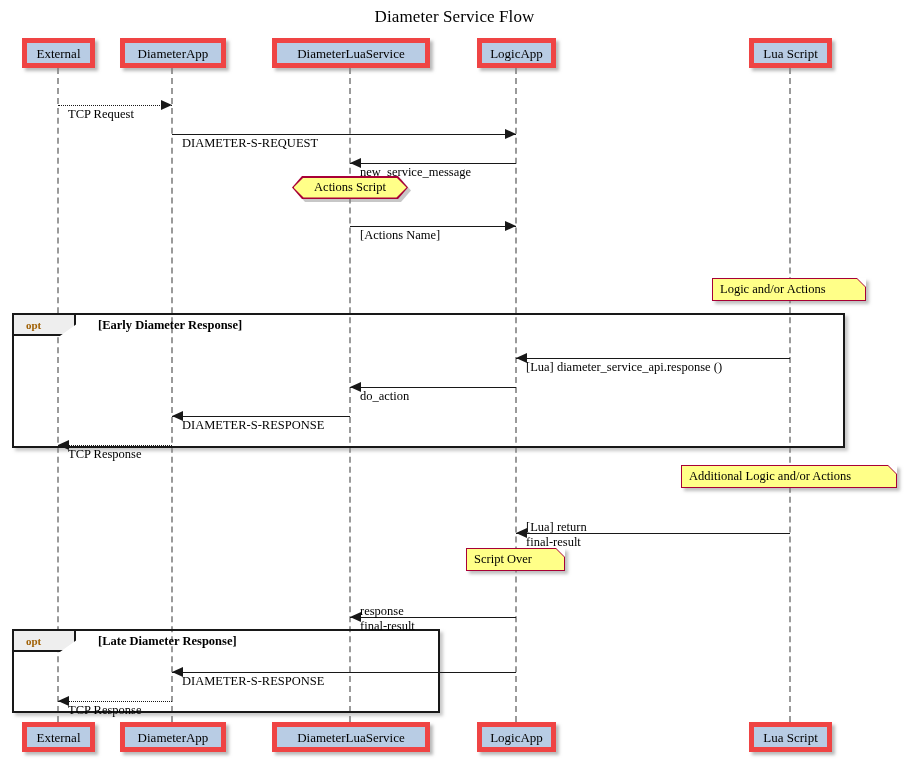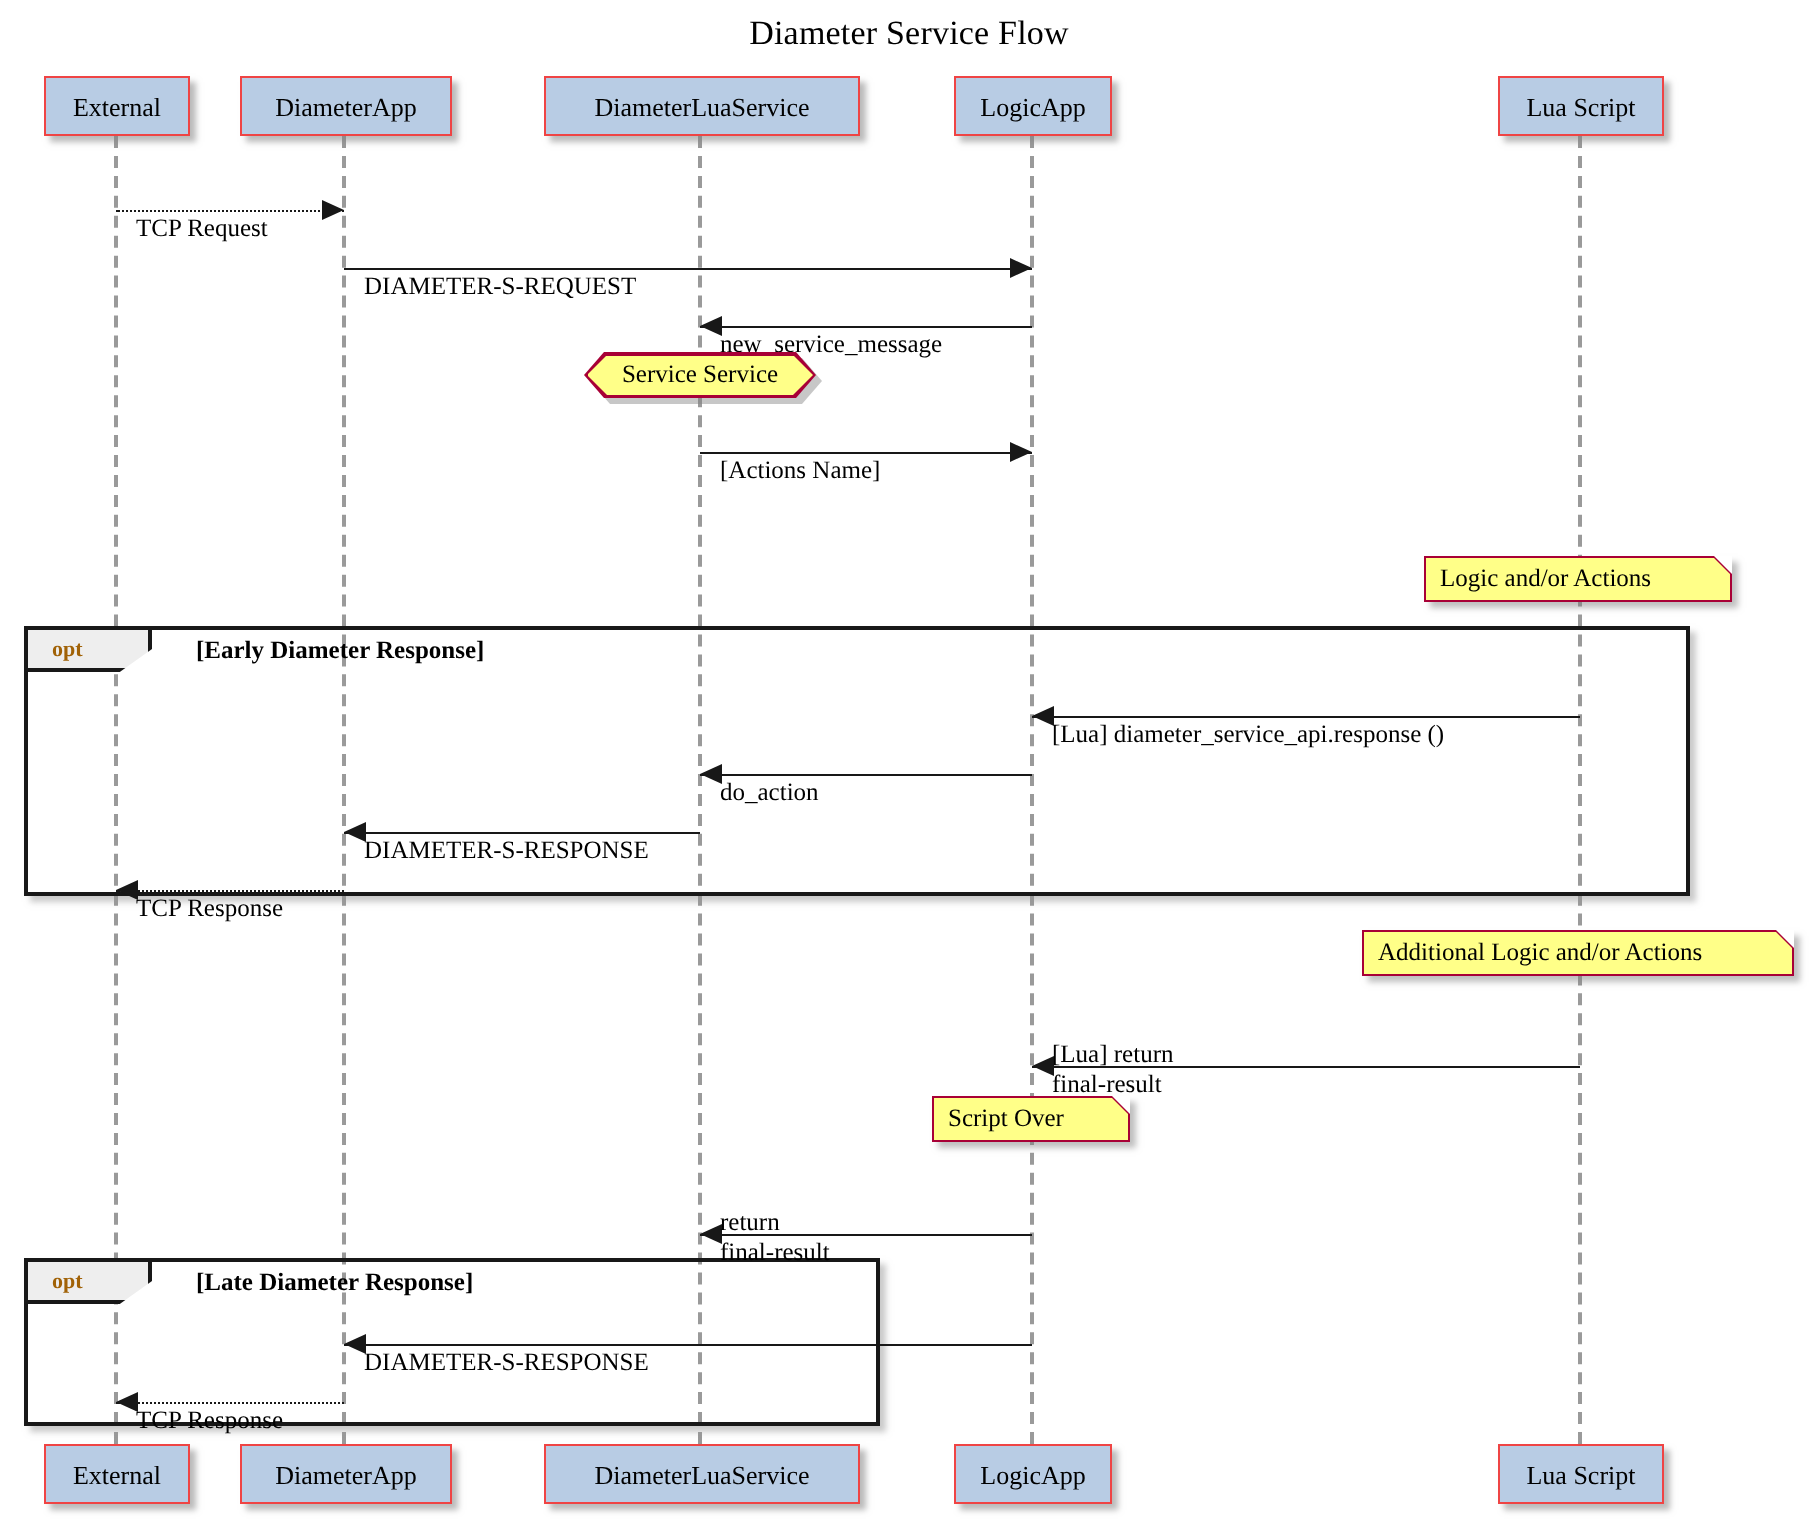--- a/index.html
+++ b/index.html
@@ -31,21 +31,21 @@
     text-align: center;
     font-size: 17px;
     color: #000000;
     letter-spacing: 0.1px;
   }
   
   .participant {
     position: absolute;
     box-sizing: border-box;
     background: #b8cce4;
-    border: 1px solid #ef4444;
+    border: 5px solid #ef4444;
     box-shadow: 3px 3px 3px rgba(130,130,130,0.55);
     font-size: 13px;
     line-height: 1;
     display: flex;
     align-items: center;
     justify-content: center;
     color: #000;
     height: 30px;
   }
   
@@ -218,31 +218,31 @@
     <div class="msg-label" style="left: 182px; top: 398px;">DIAMETER-S-RESPONSE</div>
     <div class="msg-line dotted" style="left: 58px; top: 445px; width: 114px;"></div>
     <div class="arrow-head left" style="top: 440px; left: 58px;"></div>
     <div class="msg-label" style="left: 68px; top: 427px;">TCP Response</div>
     <div class="msg-line" style="left: 516px; top: 533px; width: 274px;"></div>
     <div class="arrow-head left" style="top: 528px; left: 516px;"></div>
     <div class="msg-label" style="left: 526px; top: 500px;">[Lua] return
 final-result</div>
     <div class="msg-line" style="left: 350px; top: 617px; width: 166px;"></div>
     <div class="arrow-head left" style="top: 612px; left: 350px;"></div>
-    <div class="msg-label" style="left: 360px; top: 584px;">return
+    <div class="msg-label" style="left: 360px; top: 584px;">response
 final-result</div>
     <div class="msg-line" style="left: 172px; top: 672px; width: 344px;"></div>
     <div class="arrow-head left" style="top: 667px; left: 172px;"></div>
     <div class="msg-label" style="left: 182px; top: 654px;">DIAMETER-S-RESPONSE</div>
     <div class="msg-line dotted" style="left: 58px; top: 701px; width: 114px;"></div>
     <div class="arrow-head left" style="top: 696px; left: 58px;"></div>
     <div class="msg-label" style="left: 68px; top: 683px;">TCP Response</div>
     <div class="hnote-shadow" style="left: 295px; top: 179px; width: 116px;"></div>
     <div class="hnote-border" style="left: 292px; top: 176px; width: 116px;"></div>
-    <div class="hnote" style="left: 293.5px; top: 177.5px; width: 113px; height: 20px;">Service Service</div>
+    <div class="hnote" style="left: 293.5px; top: 177.5px; width: 113px; height: 20px;">Actions Script</div>
     <div class="note" style="left: 712px; top: 278px; width: 154px;">Logic and/or Actions<span class="fold-edge"></span><span class="fold-inner"></span></div>
     <div class="note" style="left: 681px; top: 465px; width: 216px;">Additional Logic and/or Actions<span class="fold-edge"></span><span class="fold-inner"></span></div>
     <div class="note" style="left: 466px; top: 548px; width: 99px;">Script Over<span class="fold-edge"></span><span class="fold-inner"></span></div>
     <div class="participant" style="left: 22px; top: 38px; width: 73px;">External</div>
     <div class="participant" style="left: 120px; top: 38px; width: 106px;">DiameterApp</div>
     <div class="participant" style="left: 272px; top: 38px; width: 158px;">DiameterLuaService</div>
     <div class="participant" style="left: 477px; top: 38px; width: 79px;">LogicApp</div>
     <div class="participant" style="left: 749px; top: 38px; width: 83px;">Lua Script</div>
     <div class="participant" style="left: 22px; top: 722px; width: 73px;">External</div>
     <div class="participant" style="left: 120px; top: 722px; width: 106px;">DiameterApp</div>

